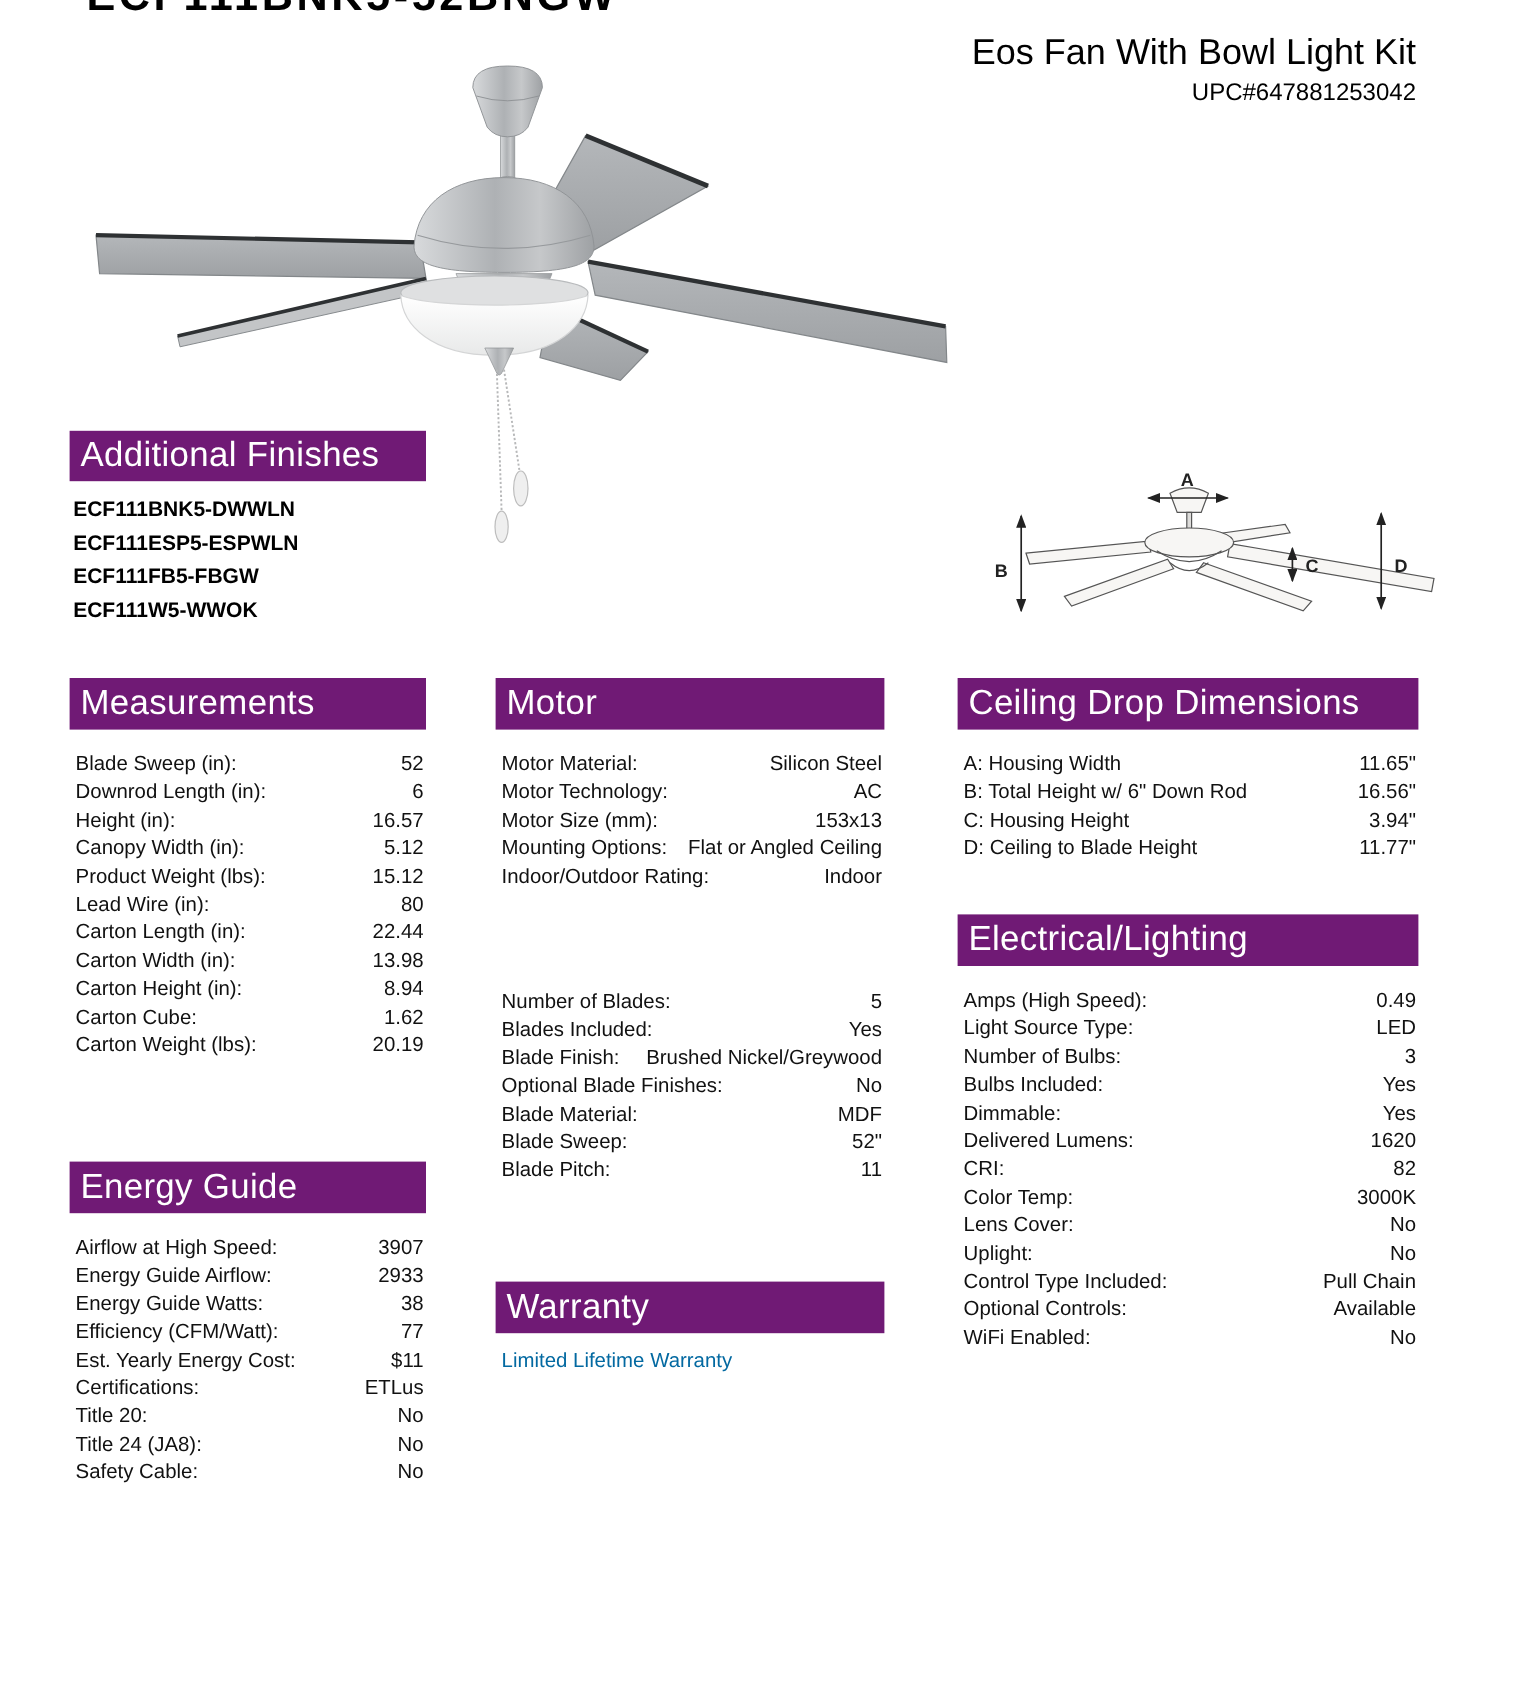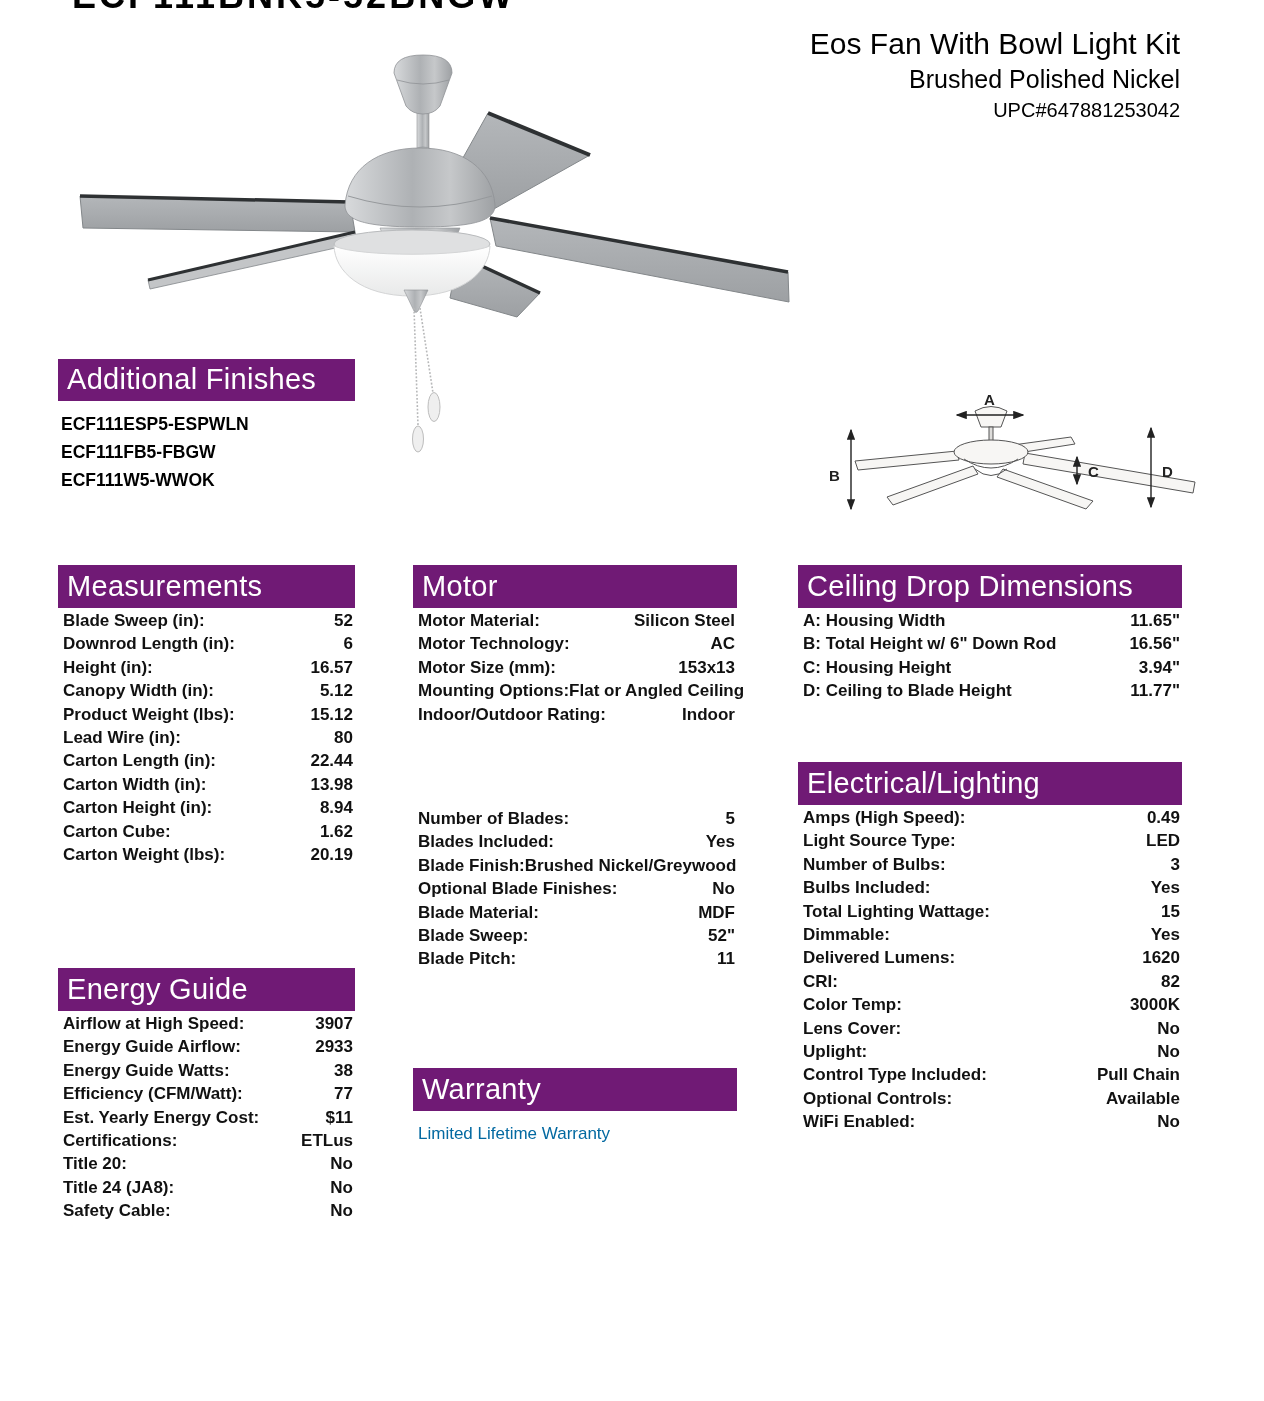--- a/index.html
+++ b/index.html
@@ -36,39 +36,38 @@
   .model-list li { font-weight:bold; font-size:17.5px; line-height:28px; color:#000; }
 
   #sec-measurements { left:58px;  top:565px;  width:297px; }
   #sec-energy       { left:58px;  top:968px;  width:297px; }
   #sec-motor        { left:413px; top:565px;  width:324px; }
   #sec-blades       { left:413px; top:806px;  width:324px; }
   #sec-warranty     { left:413px; top:1068px; width:324px; }
   #sec-ceiling      { left:798px; top:565px;  width:384px; }
   #sec-electrical   { left:798px; top:762px;  width:384px; }
 
-  .rows { padding-top:1px;font-weight:bold; }
+  .rows { padding-top:17px; }
   .row {
     display:flex; justify-content:space-between; align-items:baseline;
     font-size:17px; line-height:23.4px; padding:0 2px 0 5px; color:#111;
   }
   .row .lbl { white-space:pre; }
   .row .val { white-space:pre; text-align:right; }
   .warranty-note { font-size:17px; padding:13px 0 0 5px; color:#0369a1; }
 </style>
 </head>
 <body>
 
 <div class="page">
 
   <div class="cropped-model">ECF111BNK5-52BNGW</div>
 
   <div class="title-block">
     <div class="t1">Eos Fan With Bowl Light Kit</div>
-    <div class="t2">Brushed Polished Nickel</div>
     <div class="t3">UPC#647881253042</div>
   </div>
 
   <svg class="fan-photo" viewBox="0 0 740 410" xmlns="http://www.w3.org/2000/svg">
     <defs>
       <linearGradient id="met" x1="0" y1="0" x2="1" y2="0">
         <stop offset="0" stop-color="#d8dadc"></stop>
           <stop offset="0.45" stop-color="#aeb1b4"></stop>
         <stop offset="0.7" stop-color="#c6c8ca"></stop>
           <stop offset="1" stop-color="#9ea1a4"></stop>
@@ -164,20 +163,21 @@
       <text x="4" y="96">B</text>
       <text x="263" y="92">C</text>
       <text x="337" y="92">D</text>
     </g>
   </svg>
 
   <section class="sec" id="sec-finishes">
     <div class="sec-header">Additional Finishes</div>
     <ul class="model-list">
 
+        <li>ECF111BNK5-DWWLN</li>
 
         <li>ECF111ESP5-ESPWLN</li>
 
         <li>ECF111FB5-FBGW</li>
 
         <li>ECF111W5-WWOK</li>
       </ul>
   </section>
 
   <section class="sec" id="sec-measurements">
@@ -412,24 +412,20 @@
         <div class="row">
           <span class="lbl">Number of Bulbs:</span>
           <span class="val">3</span>
         </div>
 
         <div class="row">
           <span class="lbl">Bulbs Included:</span>
           <span class="val">Yes</span>
         </div>
 
-        <div class="row">
-          <span class="lbl">Total Lighting Wattage:</span>
-          <span class="val">15</span>
-        </div>
 
         <div class="row">
           <span class="lbl">Dimmable:</span>
           <span class="val">Yes</span>
         </div>
 
         <div class="row">
           <span class="lbl">Delivered Lumens:</span>
           <span class="val">1620</span>
         </div>

